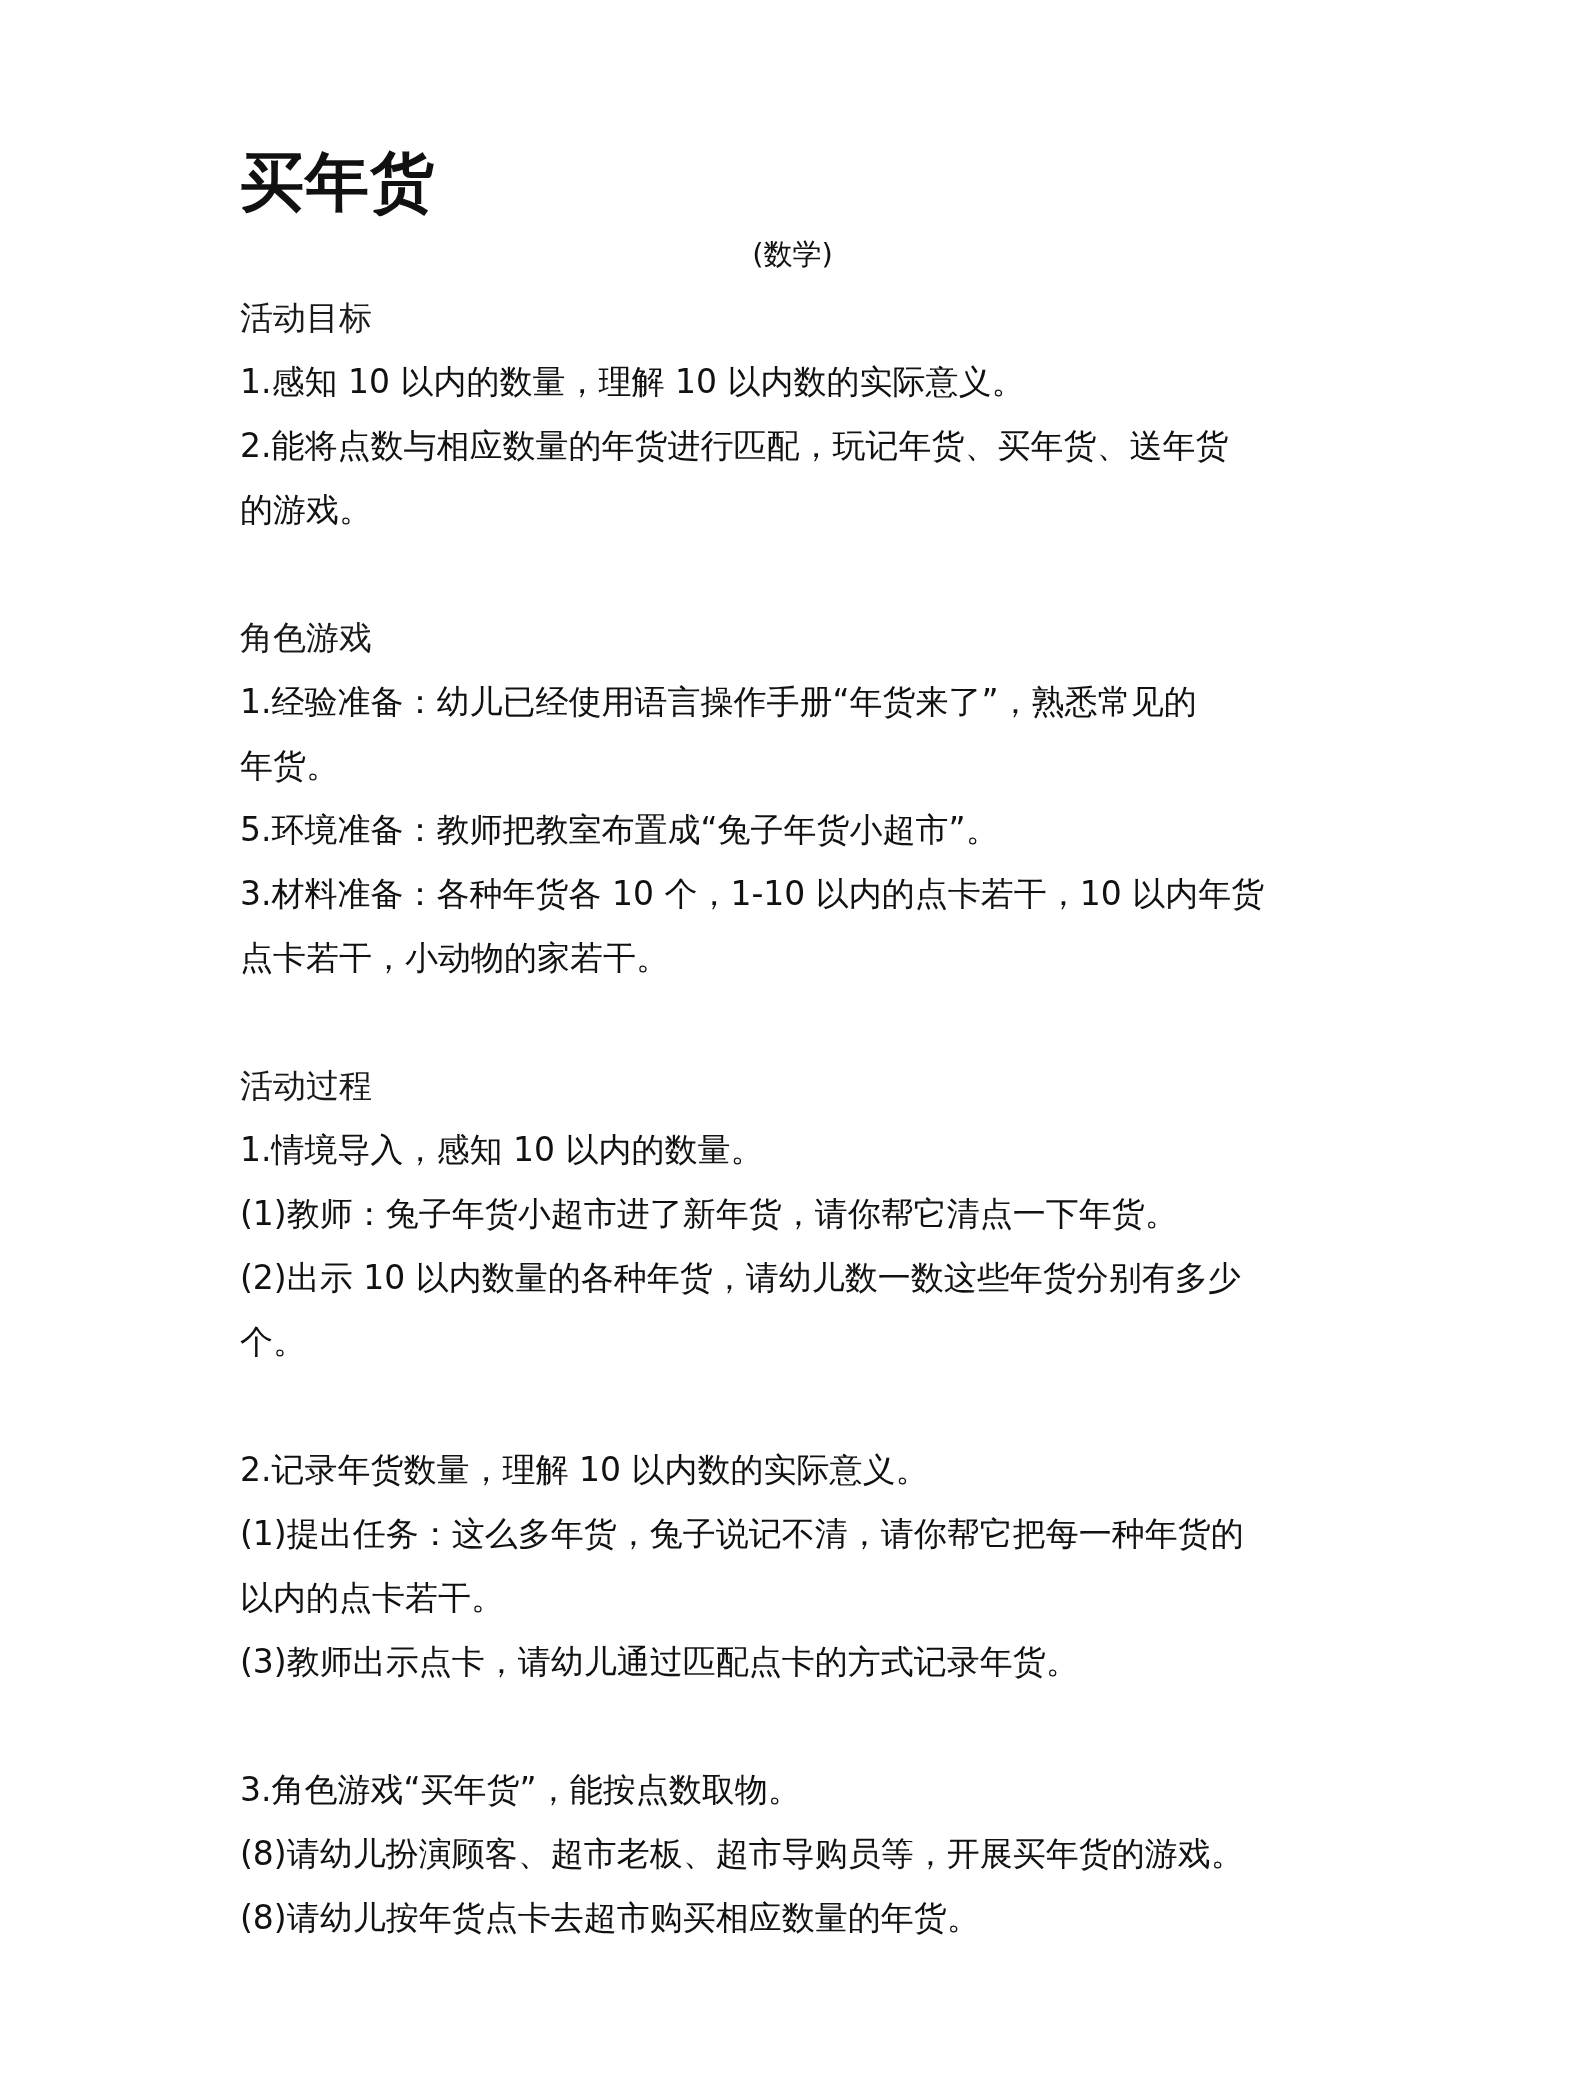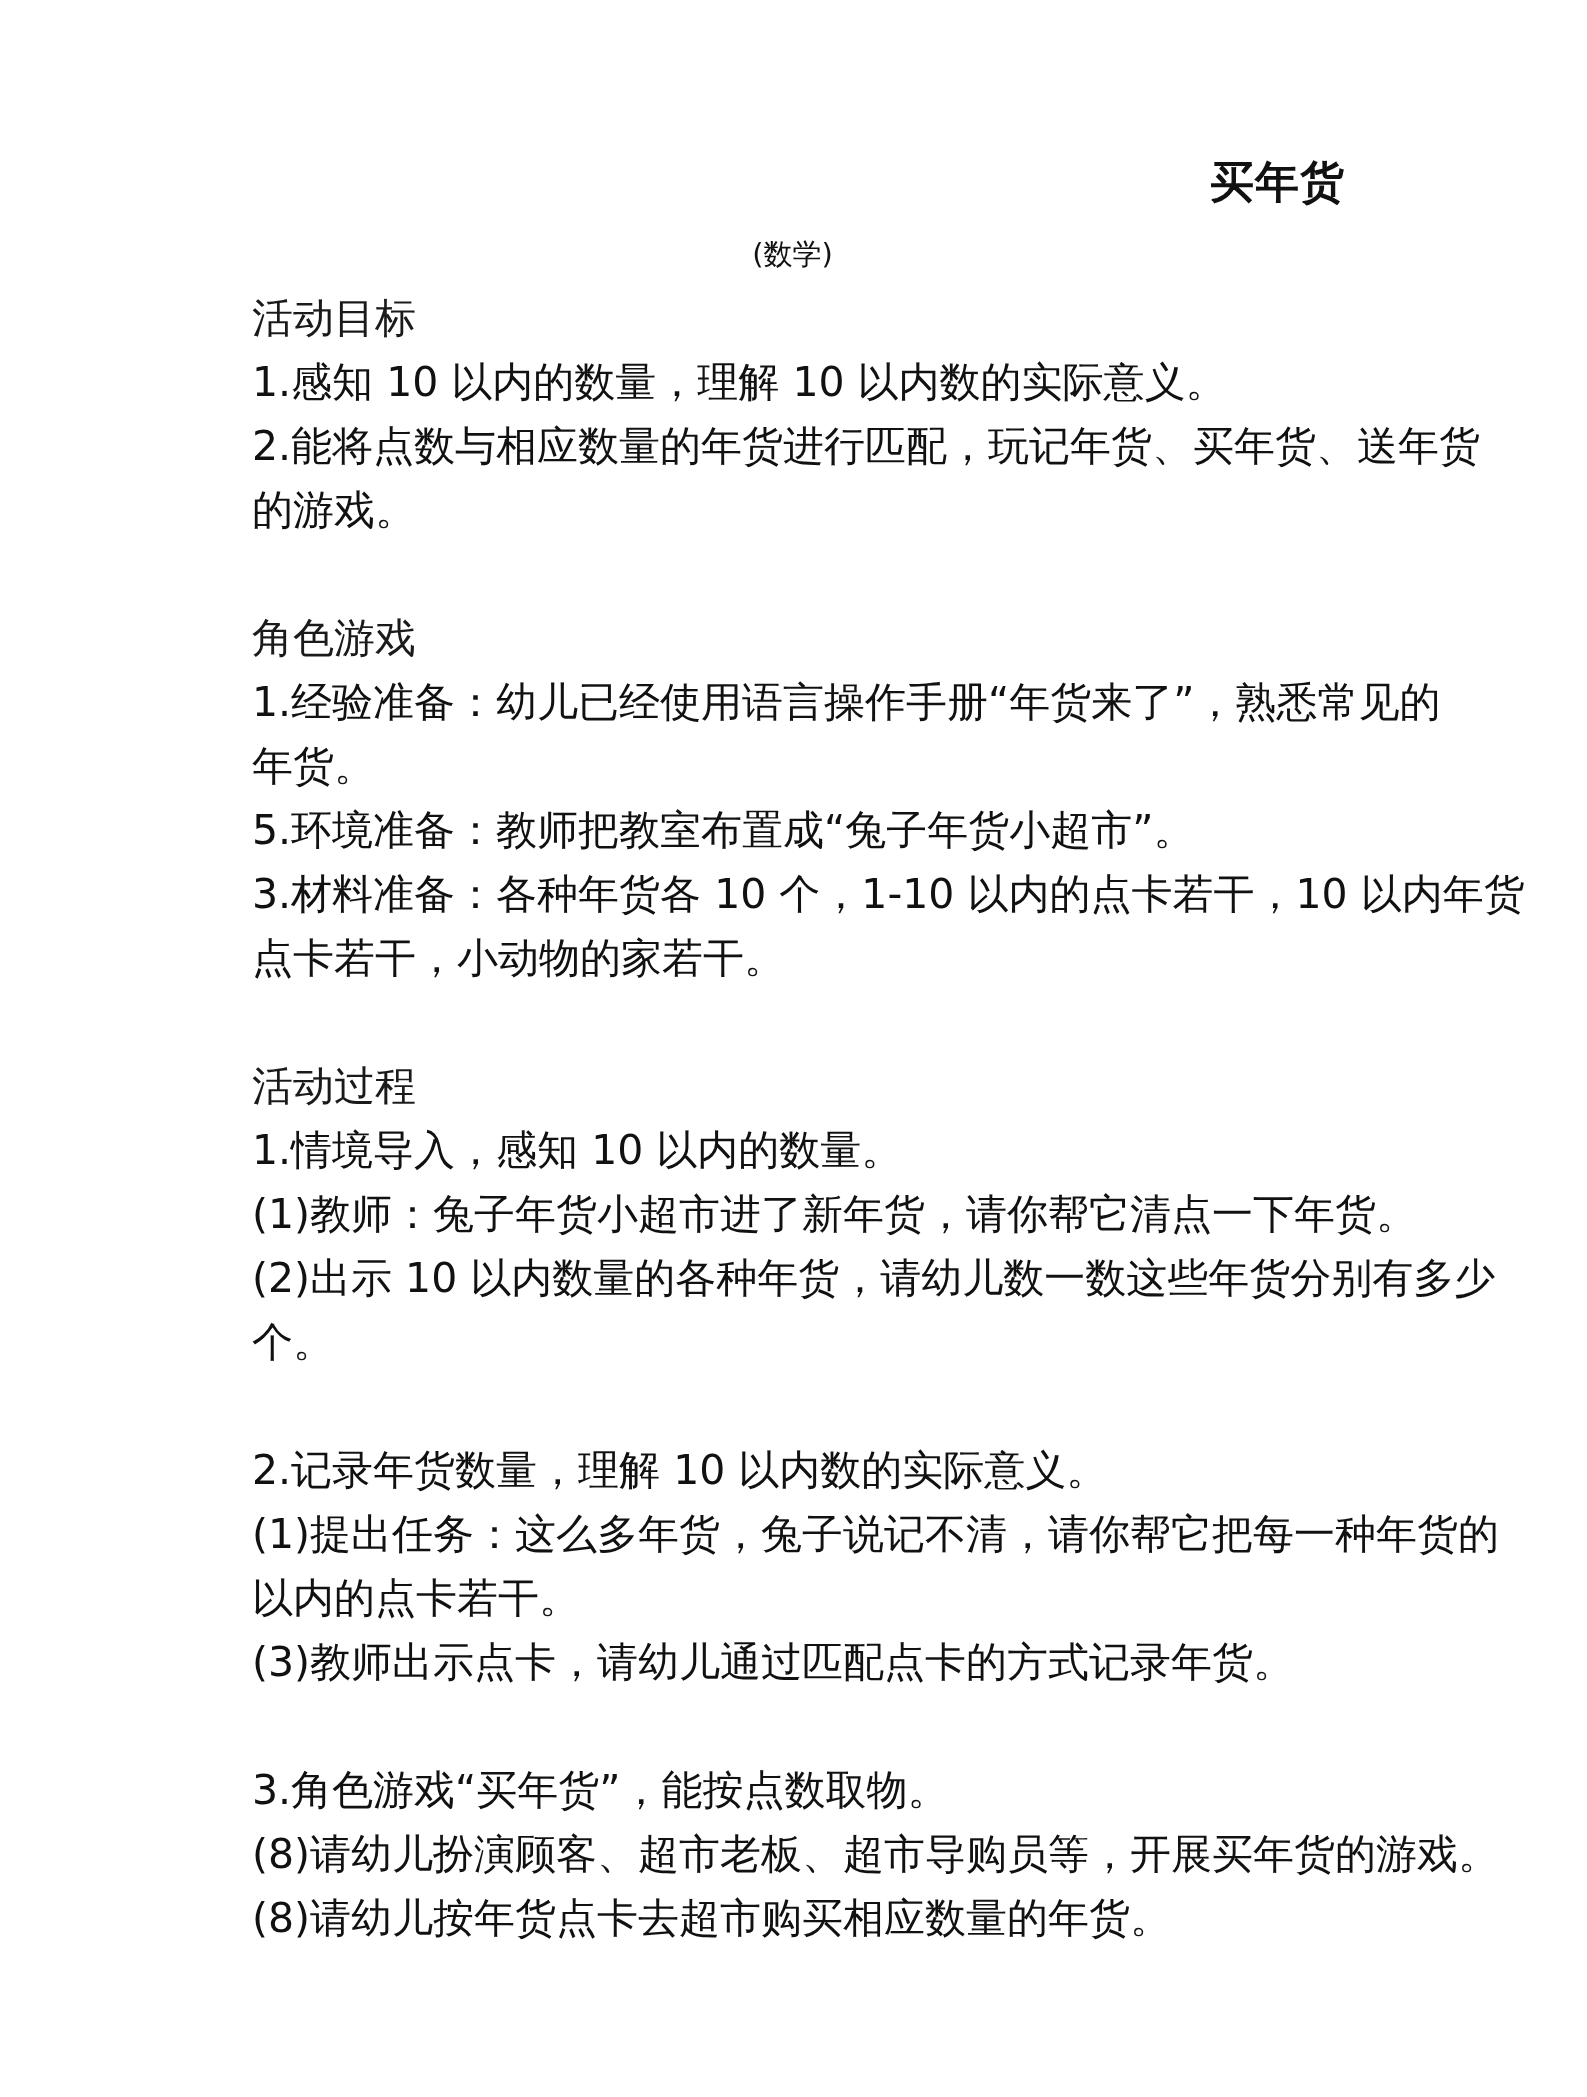--- a/index.html
+++ b/index.html
@@ -19,40 +19,40 @@
       position: absolute;
       left: 240px;
       top: 0;
       width: 1105px;
     }
     .title {
       position: absolute;
       left: 0;
       width: 1105px;
       top: 150px;
-      text-align: right;
-      font-size: 44px;
+      text-align: left;
+      font-size: 64px;
       font-weight: bold;
       line-height: 64px;
       letter-spacing: 1px;
     }
     .subtitle {
       position: absolute;
       left: 0;
       width: 1105px;
       top: 232px;
       text-align: center;
       font-size: 29px;
       line-height: 44px;
     }
     .line {
       position: absolute;
-      left: 12px;
+      left: 0;
       width: 1105px;
-      font-size: 41px;
+      font-size: 33px;
       line-height: 44px;
       white-space: nowrap;
       text-align: justify;
     }
     .line.heading {
       color: #1a1a1a;
     }
   </style>
 </head>
 <body>

